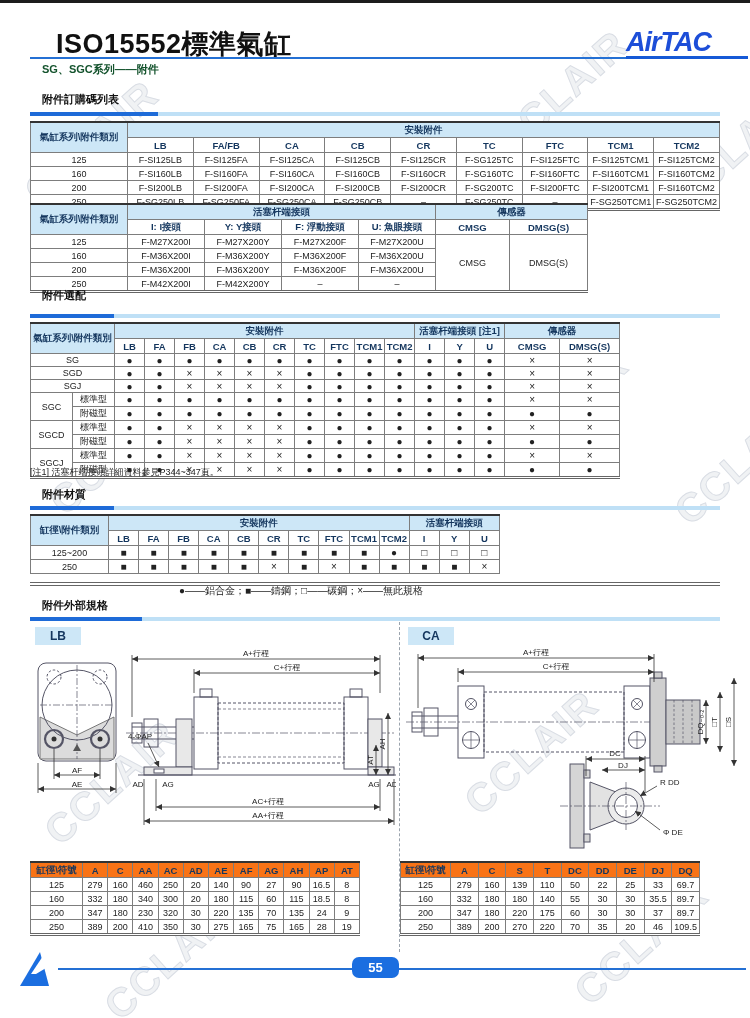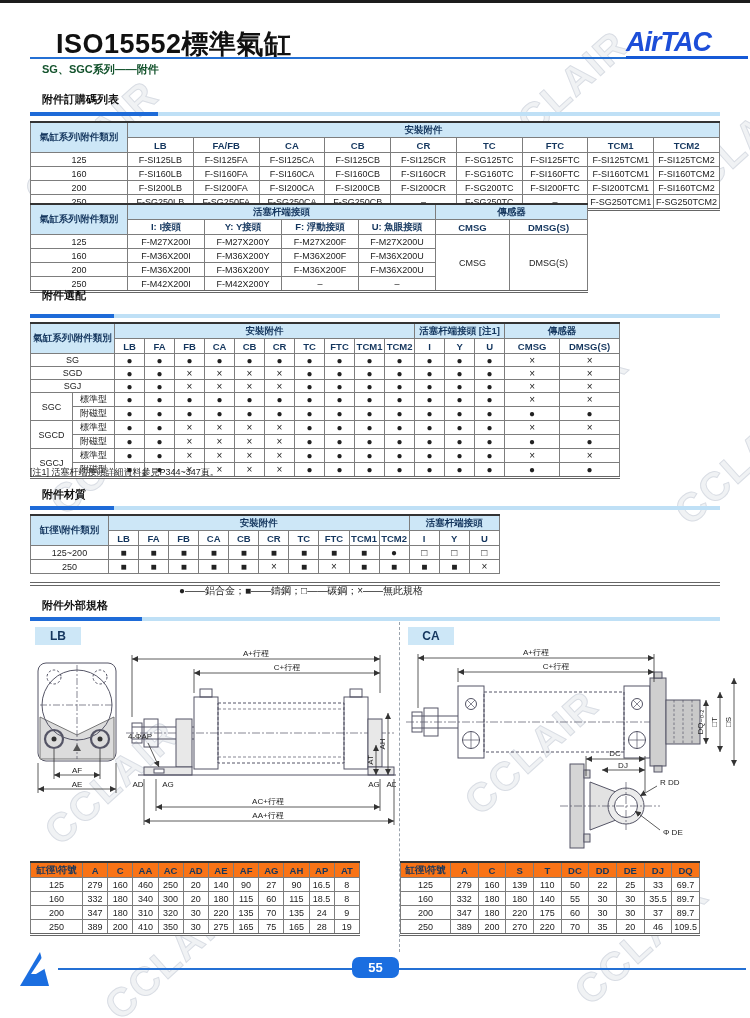--- a/index.html
+++ b/index.html
@@ -690,21 +690,21 @@
           <td>115</td>
           <td>60</td>
           <td>115</td>
           <td>18.5</td>
           <td>8</td>
         </tr>
         <tr>
           <td class="lbl">200</td>
           <td>347</td>
           <td>180</td>
-          <td>310</td>
+          <td>230</td>
           <td>320</td>
           <td>30</td>
           <td>220</td>
           <td>135</td>
           <td>70</td>
           <td>135</td>
           <td>24</td>
           <td>9</td>
         </tr>
         <tr>

